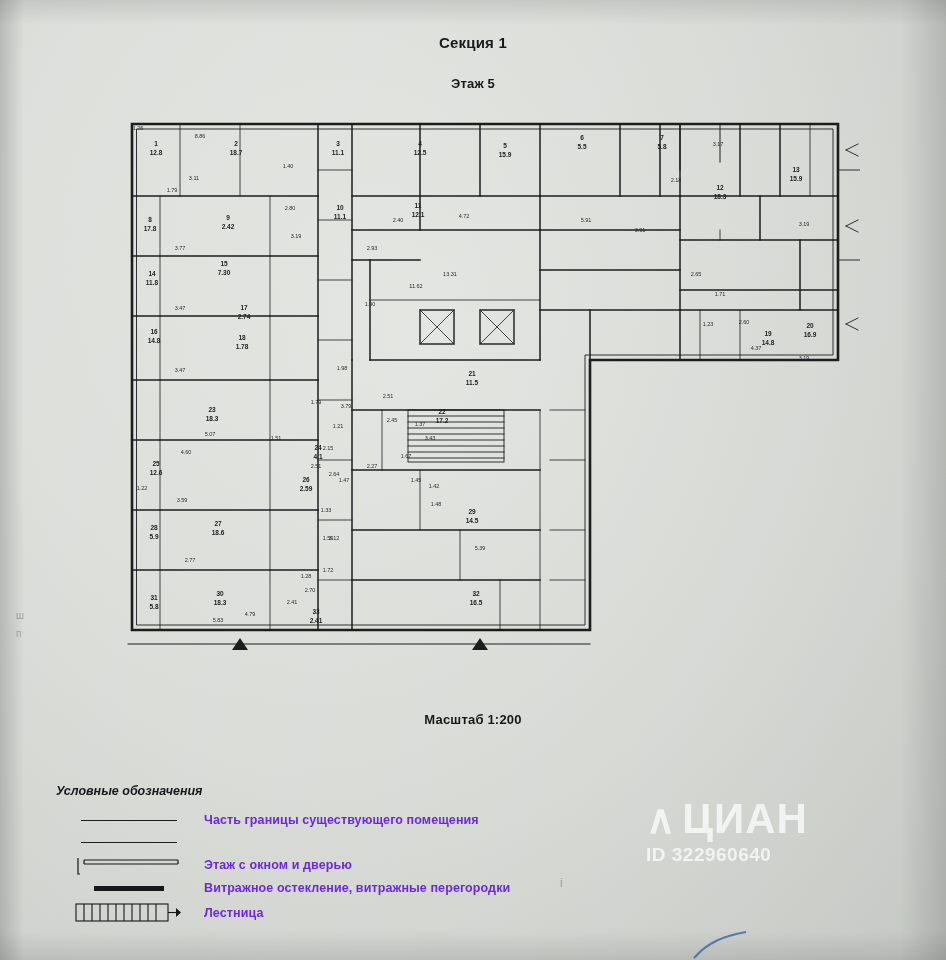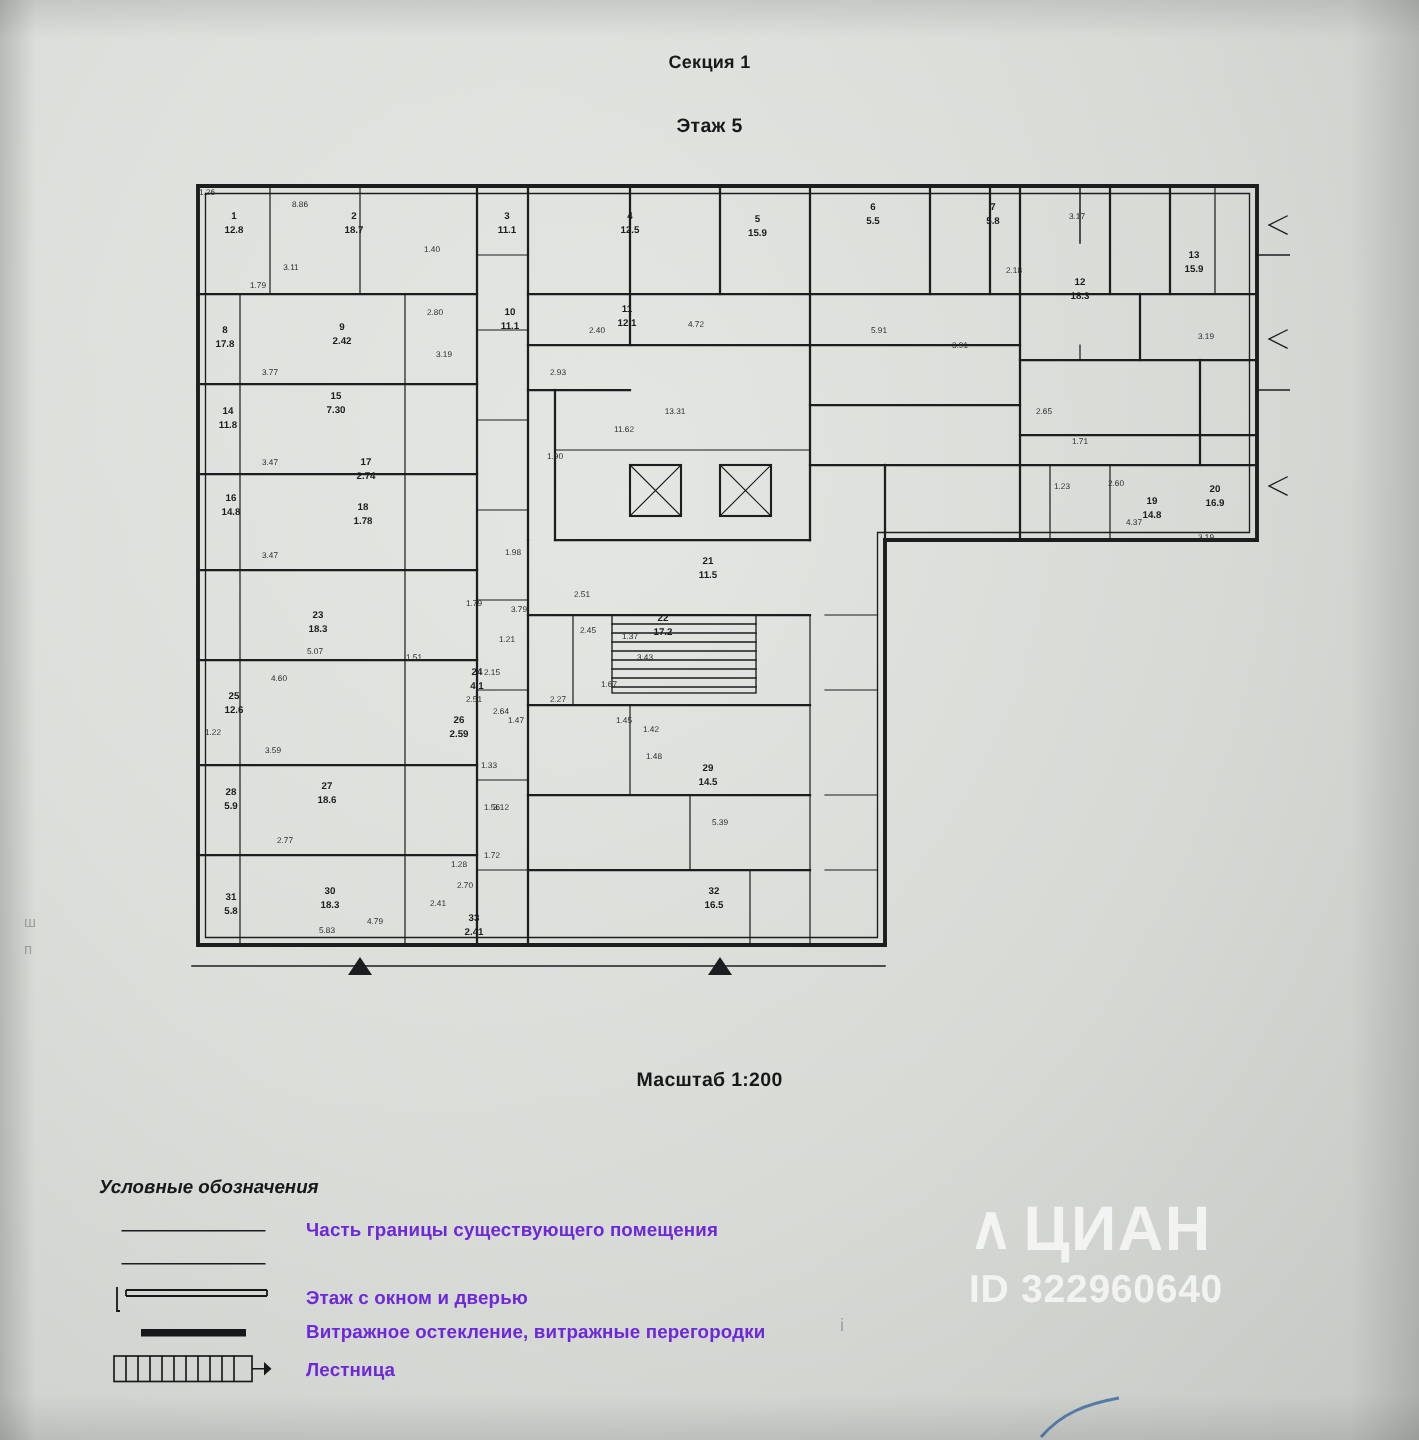--- a/index.html
+++ b/index.html
@@ -47,21 +47,21 @@
 
   
   .title-line {
     position: absolute;
     width: 100%;
     text-align: center;
     font-weight: bold;
     color: #17181a;
     letter-spacing: 0.2px;
   }
-  #title-section { top: 34px; font-size: 12px; }
+  #title-section { top: 34px; font-size: 15px; }
   #title-floor   { top: 76px; font-size: 13px; }
   #scale-label   { top: 712px; font-size: 13px; }
 
   
   #plan-wrap {
     position: absolute;
     left: 120px;
     top: 110px;
     width: 740px;
     height: 560px;
@@ -73,21 +73,21 @@
     position: absolute;
     left: 54px;
     top: 784px;
     width: 620px;
   }
   #legend-title {
     font-size: 12.5px;
     font-weight: bold;
     font-style: italic;
     color: #17181a;
-    margin: 0 0 12px 12px;
+    margin: 0 0 12px 2px;
   }
   .legend-row {
     display: flex;
     align-items: center;
     min-height: 20px;
     margin-bottom: 2px;
   }
   .legend-sym {
     width: 150px;
     flex: 0 0 150px;
@@ -125,21 +125,21 @@
   #wm-brand {
     font-size: 42px;
     font-weight: bold;
     letter-spacing: 1px;
     line-height: 1;
     display: flex;
     align-items: center;
     gap: 6px;
   }
   #wm-id {
-    font-size: 26px;
+    font-size: 19px;
     font-weight: bold;
     margin-top: 4px;
     letter-spacing: 0.5px;
   }
   #wm-mark {
     font-size: 40px;
     line-height: 1;
   }
   
   .scan-mark {

